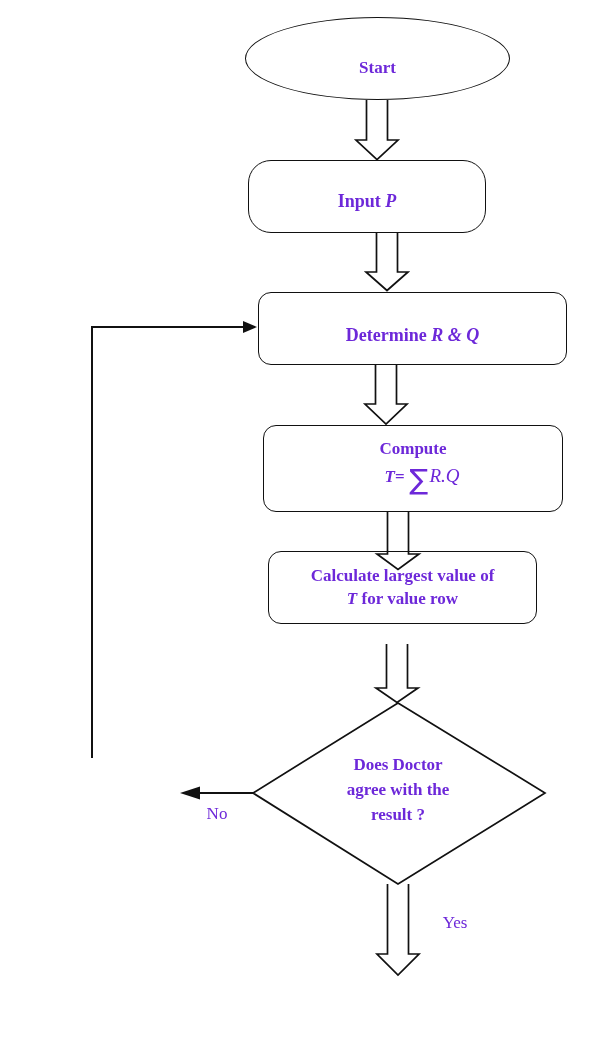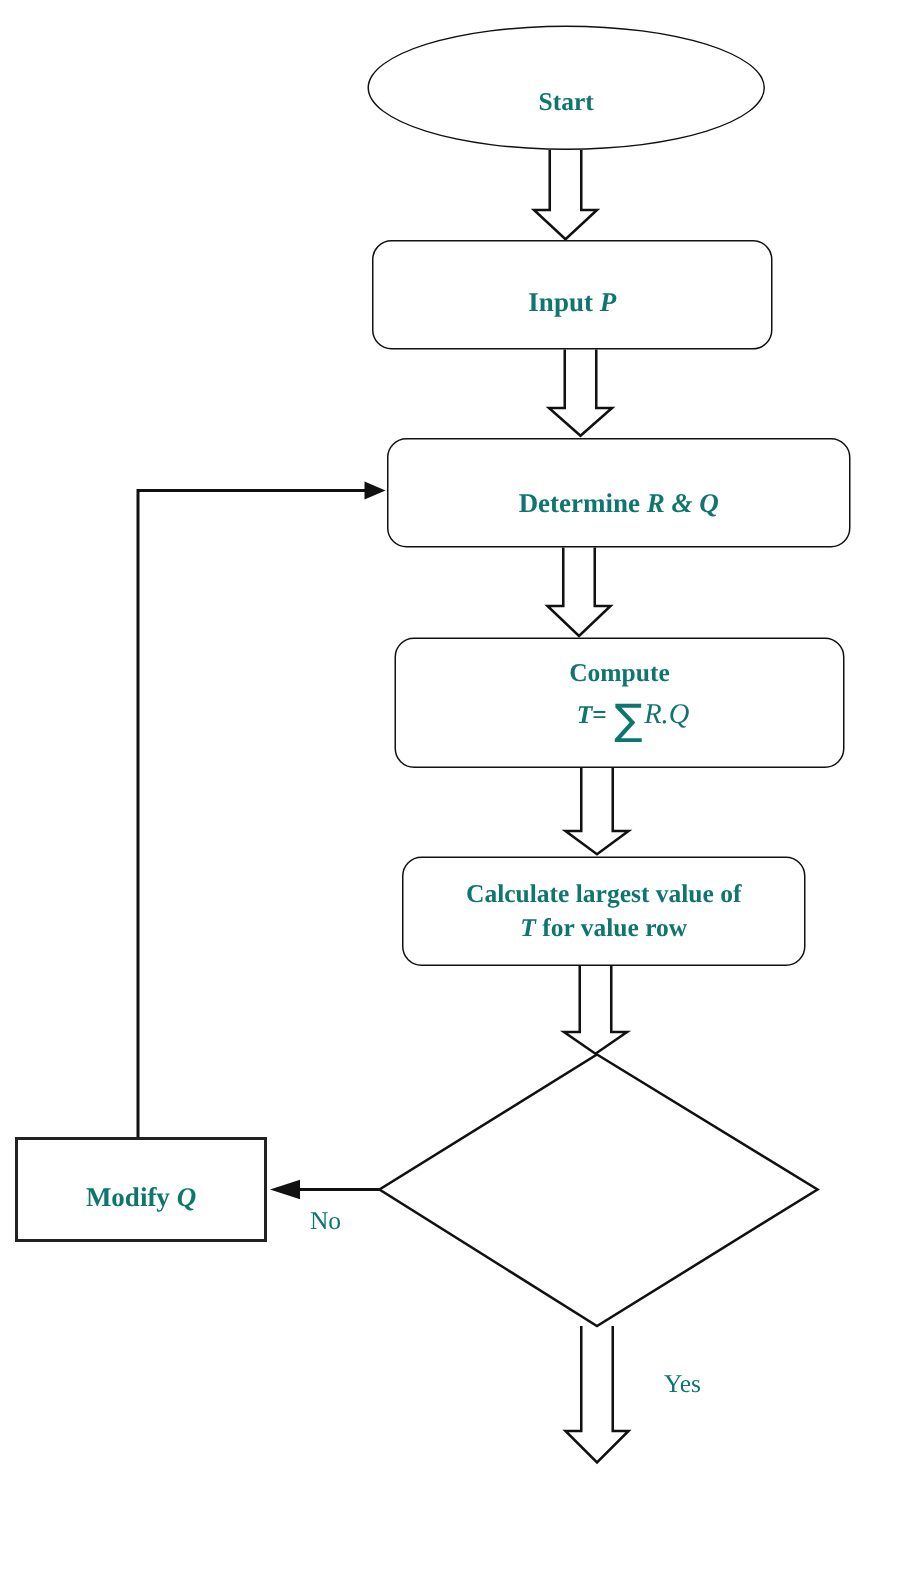--- a/index.html
+++ b/index.html
@@ -2,21 +2,21 @@
 <html><head>
 <meta charset="utf-8">
 <style>
   html, body { margin: 0; padding: 0; background: #ffffff; }
   .canvas {
     position: relative;
     width: 600px;
     height: 1059px;
     background: #ffffff;
     font-family: "Liberation Serif", "DejaVu Serif", serif;
-    color: #0f766e;
+    color: #6d28d9;
     overflow: hidden;
     text-decoration: underline;
   }
   .layer { position: absolute; left: 0; top: 0; }
   .node {
     position: absolute;
     box-sizing: border-box;
     display: flex;
     flex-direction: column;
     align-items: center;
@@ -26,24 +26,24 @@
     font-size: 17px;
     line-height: 1.3;
     background: transparent;
   }
   .ellipse {
     left: 245px; top: 17px; width: 265px; height: 83px;
     border: 1.7px solid #111; border-radius: 50%;
     padding-top: 20px;
   }
   .roundbox { border: 1.8px solid #111; border-radius: 13px; }
-  .box-input     { left: 248px; top: 160px; width: 267px; height: 73px; padding-top: 10px; font-size: 18px; }
+  .box-input     { left: 248px; top: 160px; width: 238px; height: 73px; padding-top: 10px; font-size: 18px; border-radius: 23px; }
   .box-determine { left: 258px; top: 292px; width: 309px; height: 73px; padding-top: 14px; font-size: 18px; }
   .box-compute   { left: 263px; top: 425px; width: 300px; height: 87px; }
-  .box-calculate { left: 268px; top: 571px; width: 269px; height: 73px; }
+  .box-calculate { left: 268px; top: 551px; width: 269px; height: 73px; }
   .box-modify {
     left: 10px; top: 758px; width: 168px; height: 70px;
     border: 2.3px solid #222; border-radius: 0;
     padding-top: 12px; font-size: 18px;
   }
   .box-stop  { left: 312px; top: 977px; width: 196px; height: 69px; padding-top: 24px; font-size: 18px; border-radius: 15px; }
   .var { font-style: italic; }
   .formula { font-weight: bold; font-size: 17px; white-space: nowrap; margin-top: 2px; margin-left: 18px; }
   .formula .sigma {
     font-family: "DejaVu Sans", sans-serif;
@@ -105,25 +105,22 @@
 
   <div class="node roundbox box-compute">
     <span>Compute</span>
     <span class="formula"><span class="var">T</span><span>=</span><span class="sigma">∑</span><span class="rq">R.Q</span></span>
   </div>
 
   <div class="node roundbox box-calculate">
     <span><span>Calculate largest value of</span><br><span class="var">T</span><span> for value row</span></span>
   </div>
 
+  <div class="diamond-label">Does Doctor
+agree with the
+result ?</div>
 
-  <div class="node box-modify">
-    <span>
-      <span>Modify</span>
-      <span class="var">Q</span>
-    </span>
-  </div>
 
 
   <div class="edge-label label-no">No</div>
   <div class="edge-label label-yes">Yes</div>
 
 </div>
 
 </body></html>

